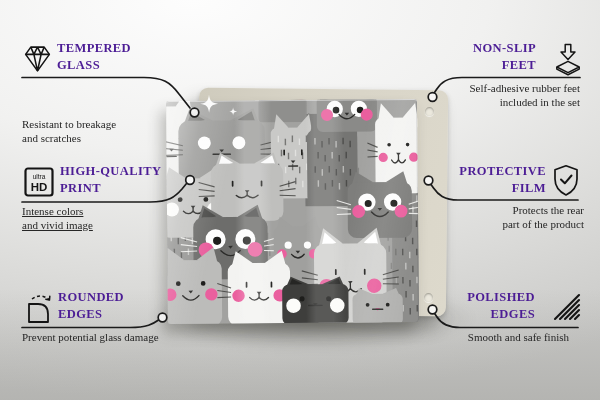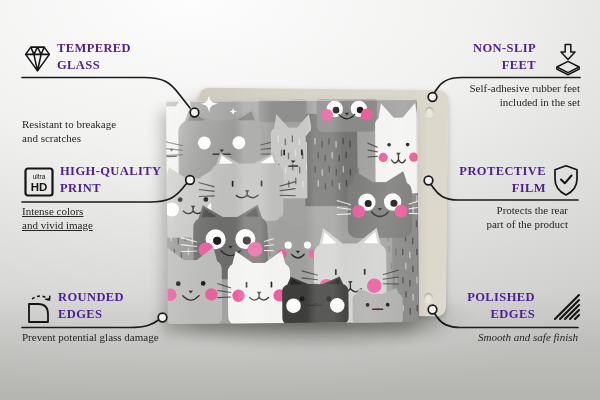--- a/index.html
+++ b/index.html
@@ -57,22 +57,22 @@
     letter-spacing:0.4px; color:#4c1d95; white-space:nowrap;
   }
   .desc{ font-size:11px; line-height:13.5px; color:#262626; white-space:nowrap; }
   .tr{ text-align:right; }
   .icon{ display:block; }
 
   .c1-icon{left:21px; top:44px;}  .c1-title{left:57px; top:40px;}  .c1-desc{left:22px; top:82px;margin-top:36px;}
   .c2-icon{left:24px; top:167px;} .c2-title{left:60px; top:163px;} .c2-desc{left:22px; top:205px;text-decoration:underline;}
   .c3-icon{left:23px; top:291px;} .c3-title{left:58px; top:289px;} .c3-desc{left:22px; top:331px;text-align:center;}
   .c4-icon{left:554px; top:43px;}  .c4-title{right:64px; top:40px;}  .c4-desc{right:20px; top:82px;}
-  .c5-icon{left:552px; top:164px;} .c5-title{right:54px; top:163px;} .c5-desc{right:32px; top:204px;}
-  .c6-icon{left:551px; top:291px;} .c6-title{right:65px; top:289px;} .c6-desc{right:22px; top:331px;font-style:italic;}
+  .c5-icon{left:552px; top:164px;} .c5-title{right:54px; top:163px;} .c5-desc{right:16px; top:204px;}
+  .c6-icon{left:551px; top:291px;} .c6-title{right:65px; top:289px;} .c6-desc{right:31px; top:331px;}
 
   .connectors{ left:0; top:0; pointer-events:none; }
   .connectors path{ fill:none; stroke:#1b1b1b; stroke-width:1.7; stroke-linecap:round; }
   .connectors circle{ fill:rgba(252,252,252,0.85); stroke:#1b1b1b; stroke-width:1.7; }
 </style>
 </head>
 <body>
 
 <div class="abs floor-shadow"></div>
 

